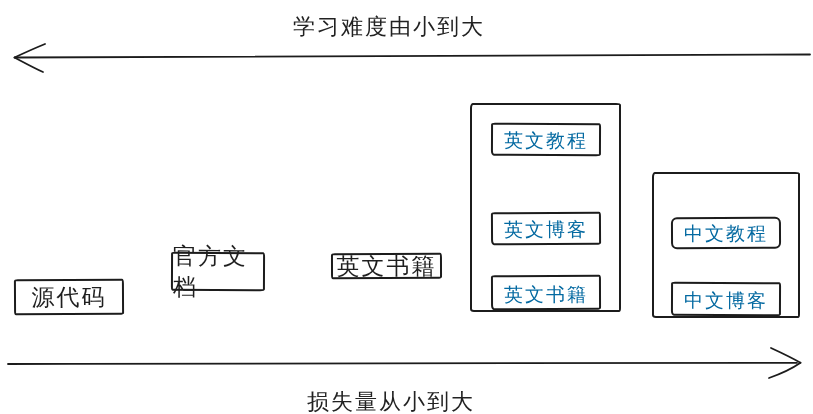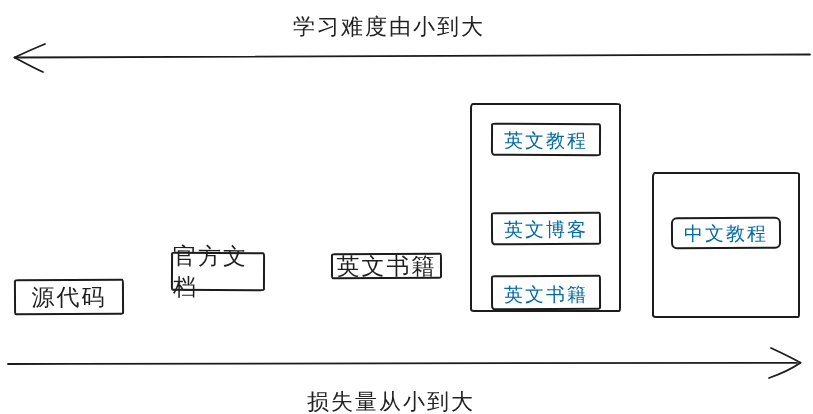--- a/index.html
+++ b/index.html
@@ -103,20 +103,23 @@
     </div>
     <div class="inner-box r3" style="height:36px;">
       <span>英文书籍</span>
     </div>
   </div>
 
   <div class="group-box" style="left:652px; top:172px; width:148px; height:146px; padding-top:18px; gap:33px;">
     <div class="inner-box r1" style="height:32px;border-radius:6px;">
       <span>中文教程</span>
     </div>
+    <div class="inner-box r2" style="height:35px;">
+      <span>中文博客</span>
+    </div>
   </div>
 
   <svg class="axis-svg" style="top:342px; height:44px;" viewBox="0 0 813 44">
     <path d="M 8 22 C 300 21.3, 600 20.6, 797 20.8" fill="none" stroke="#1c1c1c" stroke-width="1.8" stroke-linecap="round"></path>
     <path d="M 771 6 C 784 12, 794 17, 800.5 20.8" fill="none" stroke="#1c1c1c" stroke-width="1.8" stroke-linecap="round"></path>
     <path d="M 800.5 20.8 C 793 26, 782 31.5, 769 36" fill="none" stroke="#1c1c1c" stroke-width="1.8" stroke-linecap="round"></path>
   </svg>
 
   <div class="axis-label" style="left:307px; top:387px;">损失量从小到大</div>
 

